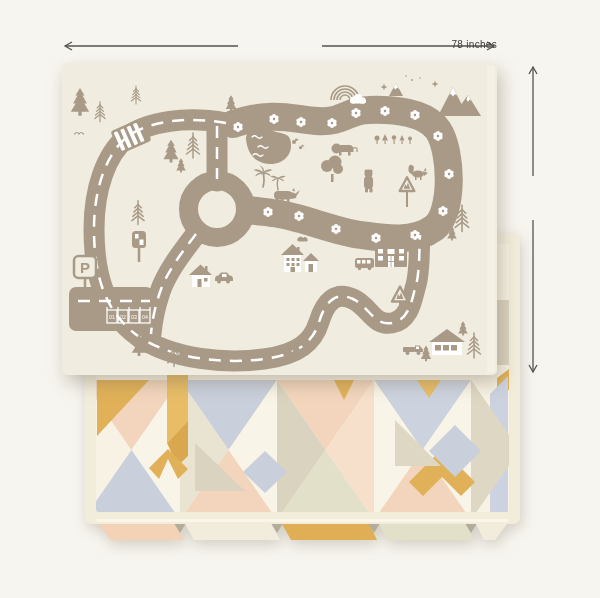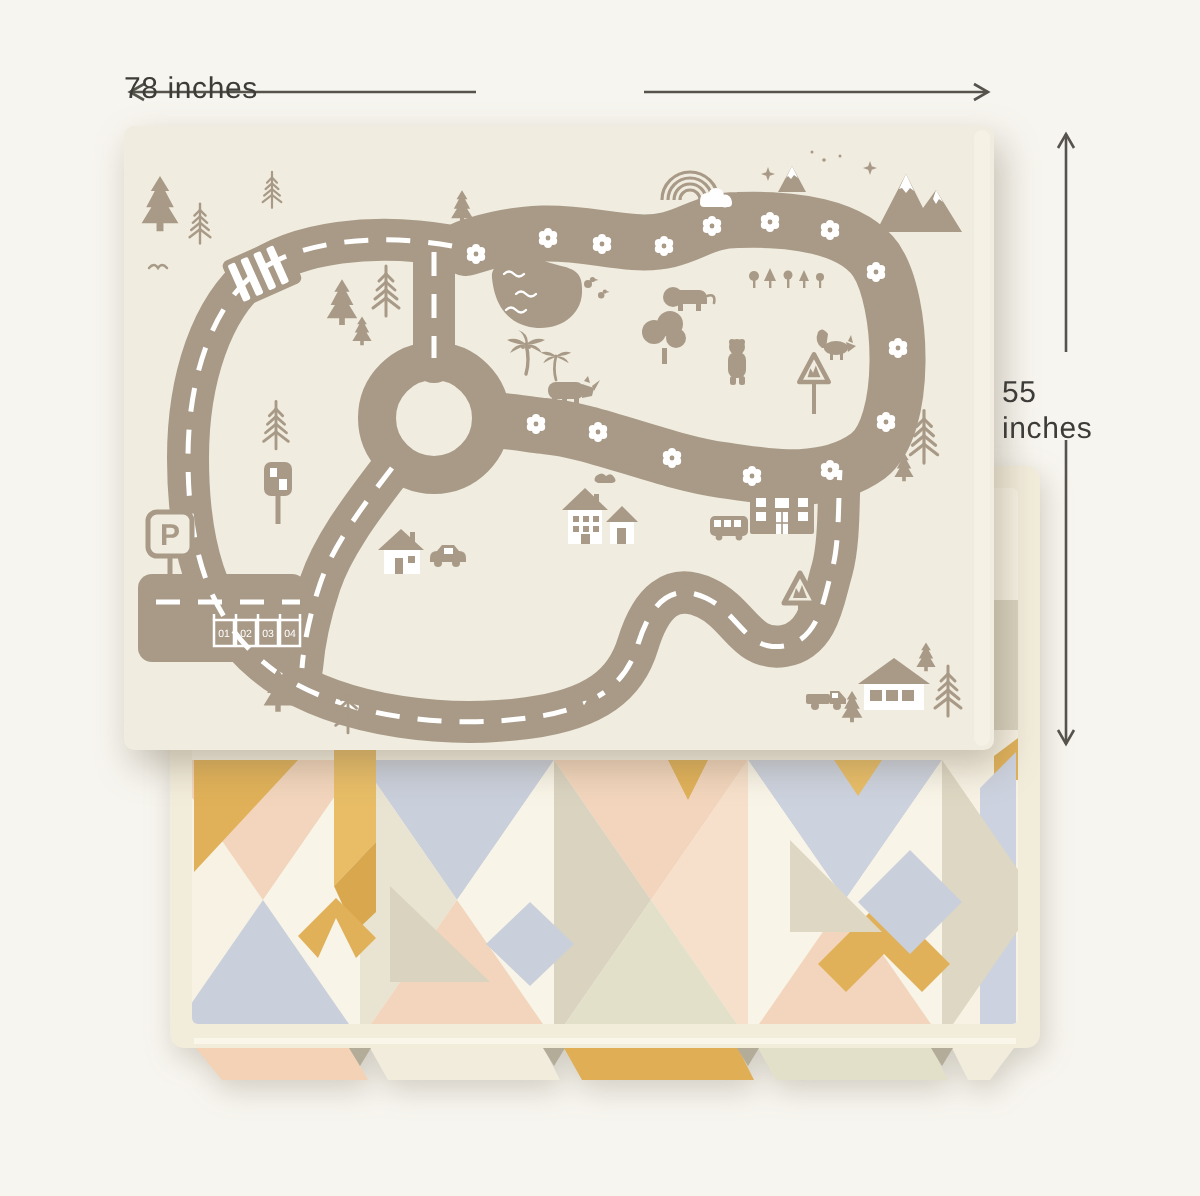--- a/index.html
+++ b/index.html
@@ -7,22 +7,22 @@
     width:600px;height:598px;
     background:#f7f5ef;
     font-family:"Liberation Sans", sans-serif;
     overflow:hidden;
   }
   .stage{position:relative;width:600px;height:598px;background:#f7f5ef;}
 
   
   .dim-label{
     position:absolute;
-    font-size:15px;color:#3d3c38;letter-spacing:.3px;
-    text-align:left;line-height:18px;
+    font-size:10px;color:#3d3c38;letter-spacing:.3px;
+    text-align:right;line-height:18px;
   }
   .dim-label-top{left:62px;top:36px;width:435px;}
   .dim-label-right{left:501px;top:188px;width:64px;}
   .dim-top-svg{position:absolute;left:62px;top:37px;}
   .dim-right-svg{position:absolute;left:524px;top:63px;}
 
   
   .geo-mat{
     position:absolute;left:85px;top:233px;width:435px;height:308px;
     filter:drop-shadow(2px 5px 7px rgba(120,108,86,.28));
@@ -470,15 +470,14 @@
   <div class="dim-label dim-label-top">78 inches</div>
 
   <svg class="dim-right-svg" width="18" height="312">
     <g stroke="#56534d" stroke-width="1.3" fill="none">
       <line x1="9" y1="4" x2="9" y2="113"></line>
       <line x1="9" y1="157" x2="9" y2="309"></line>
       <path d="M5,11 L9,4 L13,11"></path>
       <path d="M5,302 L9,309 L13,302"></path>
     </g>
   </svg>
-  <div class="dim-label dim-label-right">55 inches</div>
 
 </div>
 
 </body></html>

